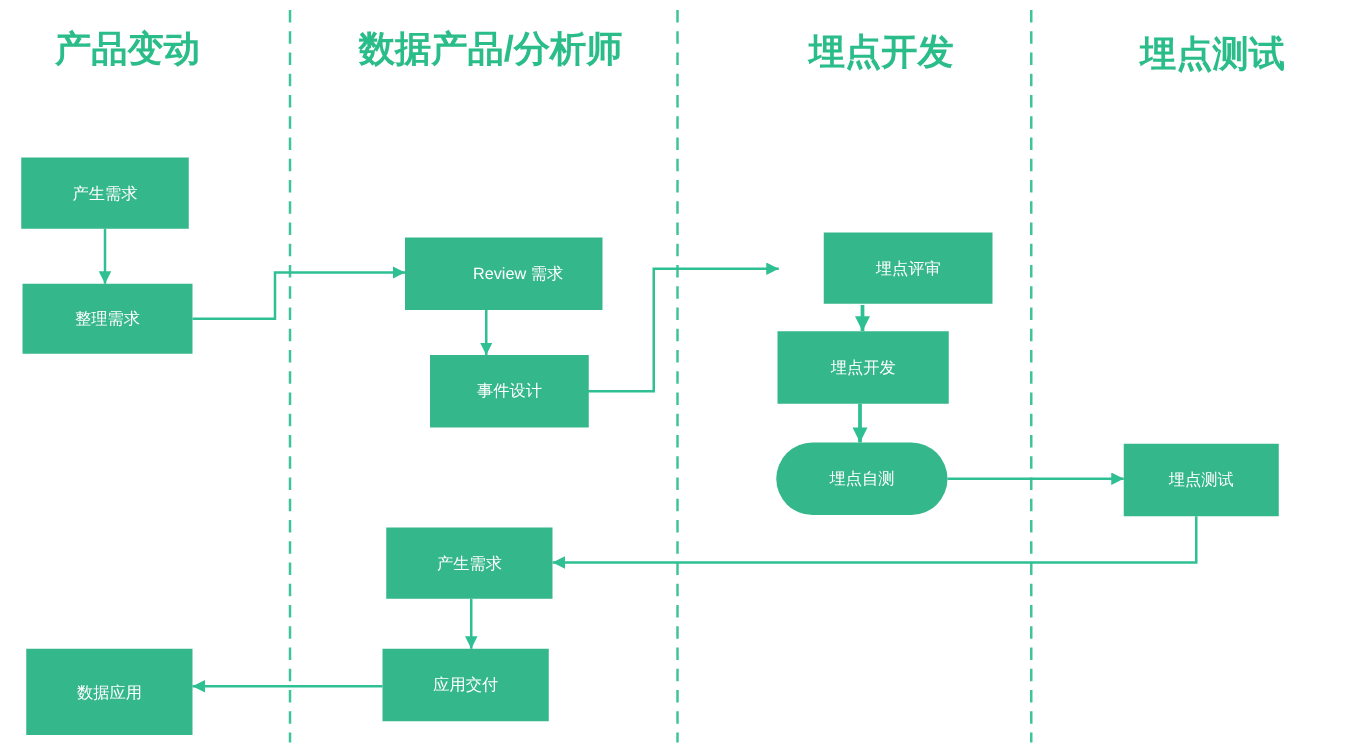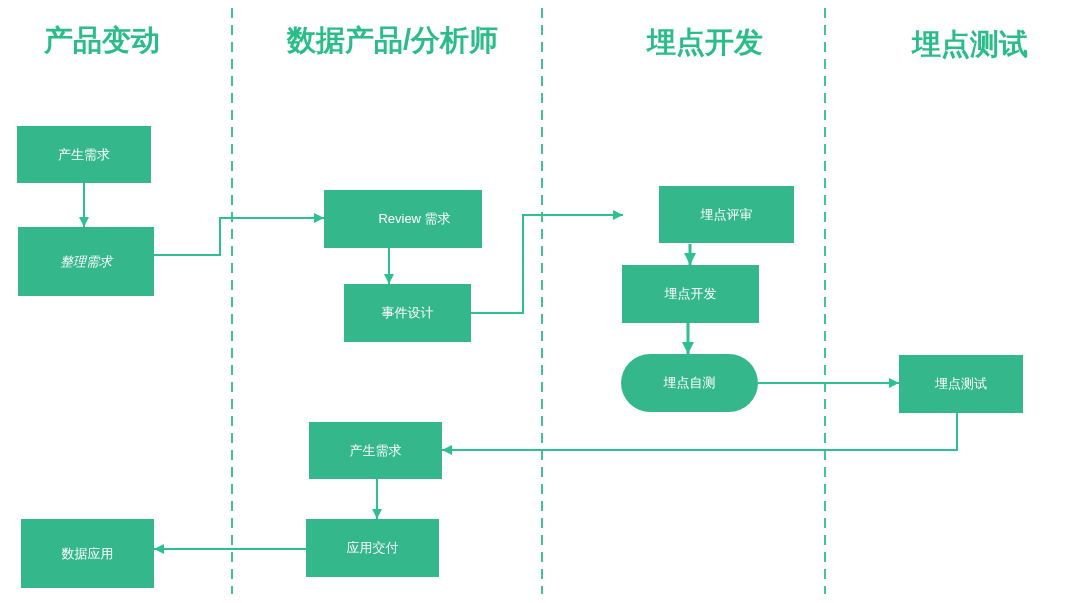--- a/index.html
+++ b/index.html
@@ -96,21 +96,21 @@
     <path class="edge" d="M377,479 L377,519" marker-end="url(#arrow)"></path>
     <path class="edge" d="M306,549 L154,549" marker-end="url(#arrow)"></path>
   </svg>
 
   <div class="lane-header" style="left:24px;top:25px;">产品变动</div>
   <div class="lane-header" style="left:267px;top:25px;">数据产品/分析师</div>
   <div class="lane-header" style="left:627px;top:27px;">埋点开发</div>
   <div class="lane-header" style="left:892px;top:29px;">埋点测试</div>
 
   <div class="node" style="left:17px;top:126px;width:134px;height:57px;">产生需求</div>
-  <div class="node" style="left:18px;top:227px;width:136px;height:69px;font-style:italic;">整理需求</div>
+  <div class="node" style="left:18px;top:227px;width:136px;height:56px;">整理需求</div>
   <div class="node" style="left:324px;top:190px;width:135px;height:58px;padding-left:23px;">Review 需求</div>
   <div class="node" style="left:323px;top:284px;width:127px;height:58px;margin-left:21px;">事件设计</div>
   <div class="node" style="left:623px;top:186px;width:135px;height:57px;margin-left:36px;">埋点评审</div>
   <div class="node" style="left:622px;top:265px;width:137px;height:58px;">埋点开发</div>
   <div class="node" style="left:621px;top:354px;width:137px;height:58px;border-radius:29px;">埋点自测</div>
   <div class="node" style="left:899px;top:355px;width:124px;height:58px;">埋点测试</div>
   <div class="node" style="left:309px;top:422px;width:133px;height:57px;">产生需求</div>
   <div class="node" style="left:306px;top:519px;width:133px;height:58px;text-align:right;">应用交付</div>
   <div class="node" style="left:21px;top:519px;width:133px;height:69px;">数据应用</div>
 

